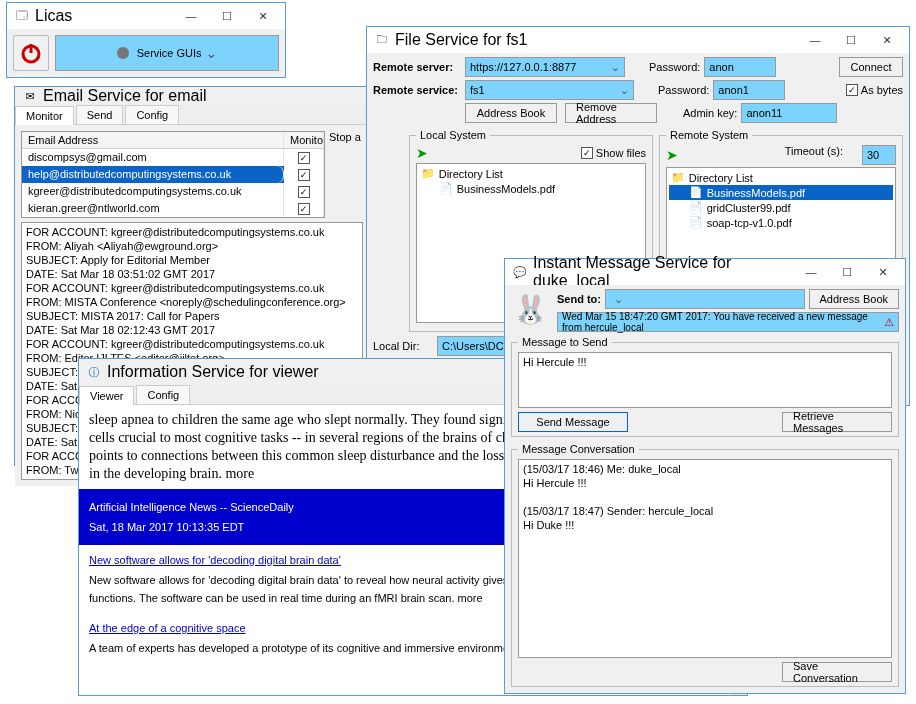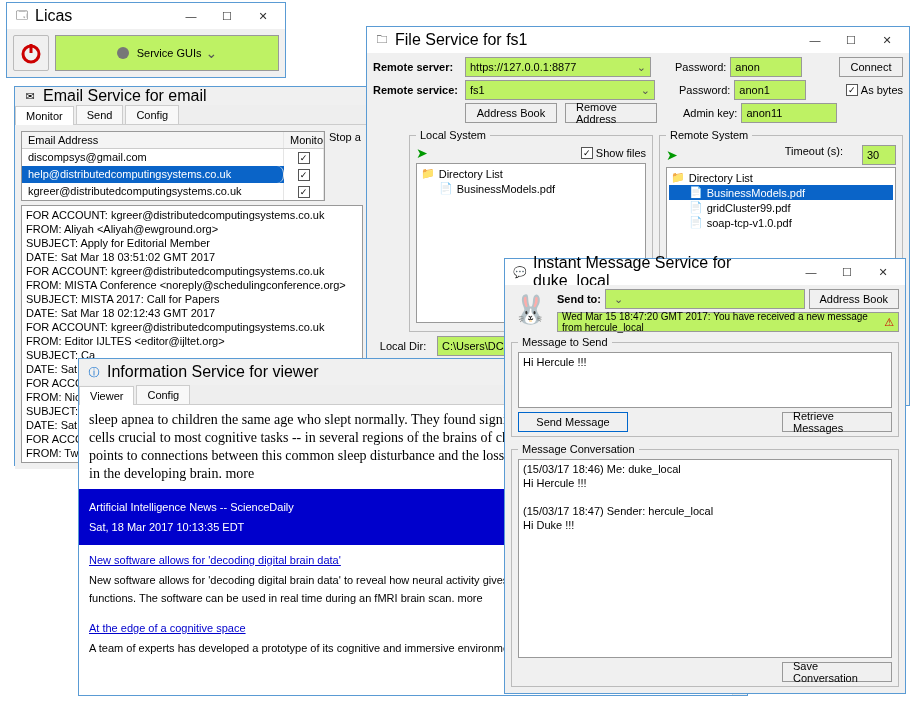--- a/index.html
+++ b/index.html
@@ -21,21 +21,21 @@
 .grid-header, .grid-row { display: flex; }
 .grid-header { background: #f4f4f4; border-bottom: 1px solid #ccc; font-weight: normal; }
 .grid-cell { padding: 2px 6px; border-right: 1px solid #e5e5e5; overflow: hidden; white-space: nowrap; }
 .grid-row.sel { background: #0a64c8; color: #fff; }
 .chk { width: 40px; text-align: center; }
 
 .textpane { background: #fff; border: 1px solid #999; padding: 2px 4px; font-size: 11px; line-height: 14px; overflow: hidden; white-space: pre-wrap; }
 
 .fieldrow { display: flex; align-items: center; margin-bottom: 3px; gap: 4px; }
 .fieldrow label { white-space: nowrap; }
-.combo, .input { background: #bef264; border: 1px solid #999; height: 20px; padding: 1px 4px; display: flex; align-items: center; justify-content: space-between; }
+.combo, .input { background: #7dd3fc; border: 1px solid #999; height: 20px; padding: 1px 4px; display: flex; align-items: center; justify-content: space-between; }
 .combo::after { content: "⌄"; color: #555; margin-left: 4px; }
 .btn { background: #f0f0f0; border: 1px solid #999; padding: 2px 10px; height: 20px; display: inline-flex; align-items: center; justify-content: center; cursor: default; }
 
 fieldset { border: 1px solid #bbb; margin: 2px 0; padding: 4px 6px; }
 legend { font-size: 11px; padding: 0 4px; }
 
 .tree-item { padding: 1px 2px; display: flex; align-items: center; gap: 4px; white-space: nowrap; }
 .tree-item.sel { background: #0a64c8; color: #fff; }
 .ind { display: inline-block; }
 
@@ -95,20 +95,24 @@
         <div class="grid-row">
             <div class="grid-cell" style="flex:1;">discompsys@gmail.com</div>
             <div class="grid-cell chk"><span class="checkbox checked"></span></div>
           </div>
         <div class="grid-row sel">
             <div class="grid-cell" style="flex:1;border-radius:7px;">help@distributedcomputingsystems.co.uk</div>
             <div class="grid-cell chk" style="background:#fff;color:#000;"><span class="checkbox checked"></span></div>
           </div>
         <div class="grid-row">
             <div class="grid-cell" style="flex:1;">kgreer@distributedcomputingsystems.co.uk</div>
+            <div class="grid-cell chk"><span class="checkbox checked"></span></div>
+          </div>
+        <div class="grid-row">
+            <div class="grid-cell" style="flex:1;">kieran.greer@ntlworld.com</div>
             <div class="grid-cell chk"><span class="checkbox checked"></span></div>
           </div>
       </div>
       <div style="width:34px;">Stop a</div>
     </div>
     <div class="textpane" style="flex:1; position:relative;">FOR ACCOUNT: kgreer@distributedcomputingsystems.co.uk
 FROM: Aliyah &lt;Aliyah@ewground.org&gt;
 SUBJECT: Apply for Editorial Member
 DATE: Sat Mar 18 03:51:02 GMT 2017
 FOR ACCOUNT: kgreer@distributedcomputingsystems.co.uk
@@ -132,32 +136,32 @@
   <div class="titlebar">
     <span class="icon">🗀</span>
     <span class="title">File Service for fs1</span>
     <span class="ctl">—</span>
     <span class="ctl">☐</span>
     <span class="ctl close">✕</span>
   </div>
   <div class="body">
     <div class="fieldrow">
       <label style="width:88px;font-weight:bold;">Remote server:</label>
-      <div class="combo" style="width:186px;">
+      <div class="combo" style="width:160px;">
           <span>https://127.0.0.1:8877</span>
         </div>
       <label style="margin-left:20px;">Password:</label>
       <div class="input" style="width:72px;">
           <span>anon</span>
         </div>
       <div class="btn" style="margin-left:auto;width:64px;">Connect</div>
     </div>
     <div class="fieldrow">
       <label style="width:88px;font-weight:bold;">Remote service:</label>
-      <div class="combo" style="width:190px;">
+      <div class="combo" style="width:169px;">
           <span>fs1</span>
         </div>
       <label style="margin-left:20px;">Password:</label>
       <div class="input" style="width:72px;">
           <span>anon1</span>
         </div>
       <label style="margin-left:auto;display:flex;align-items:center;gap:3px;">
           <span class="checkbox checked"></span>
           <span>As bytes</span>
         </label>
@@ -221,21 +225,21 @@
             </div>
           <div class="tree-item">
               <span class="ind" style="width:14px;"></span>
               <span>📄</span>
               <span>soap-tcp-v1.0.pdf</span>
             </div>
         </div>
       </fieldset>
     </div>
     <div class="fieldrow" style="margin-top:2px;">
-      <label style="width:60px;text-align:center;">Local Dir:</label>
+      <label style="width:60px;text-align:left;">Local Dir:</label>
       <div class="input" style="flex:1;overflow:hidden;">
           <span>C:\Users\DCS\Documents\N</span>
         </div>
     </div>
     <div class="fieldrow">
       <label style="width:60px;text-align:right;">Remote Dir:</label>
       <div class="input" style="flex:1;overflow:hidden;">
           <span>root:\My Docs\documents</span>
         </div>
     </div>

